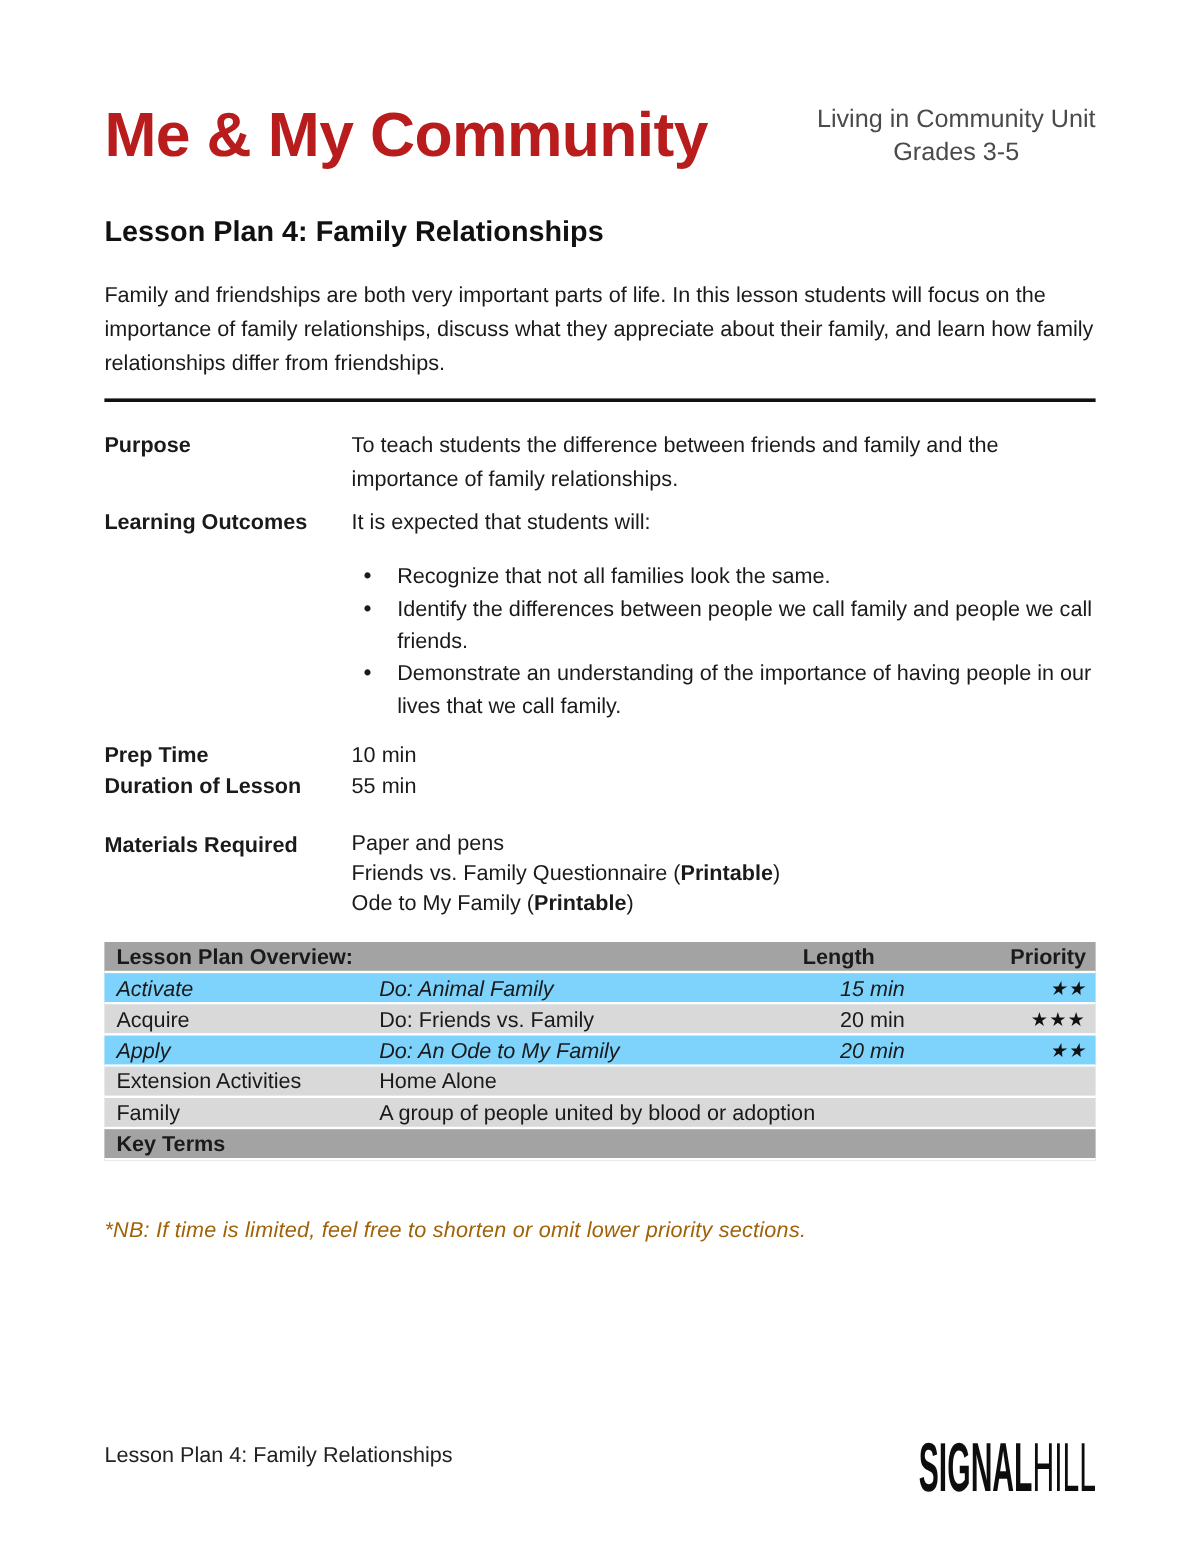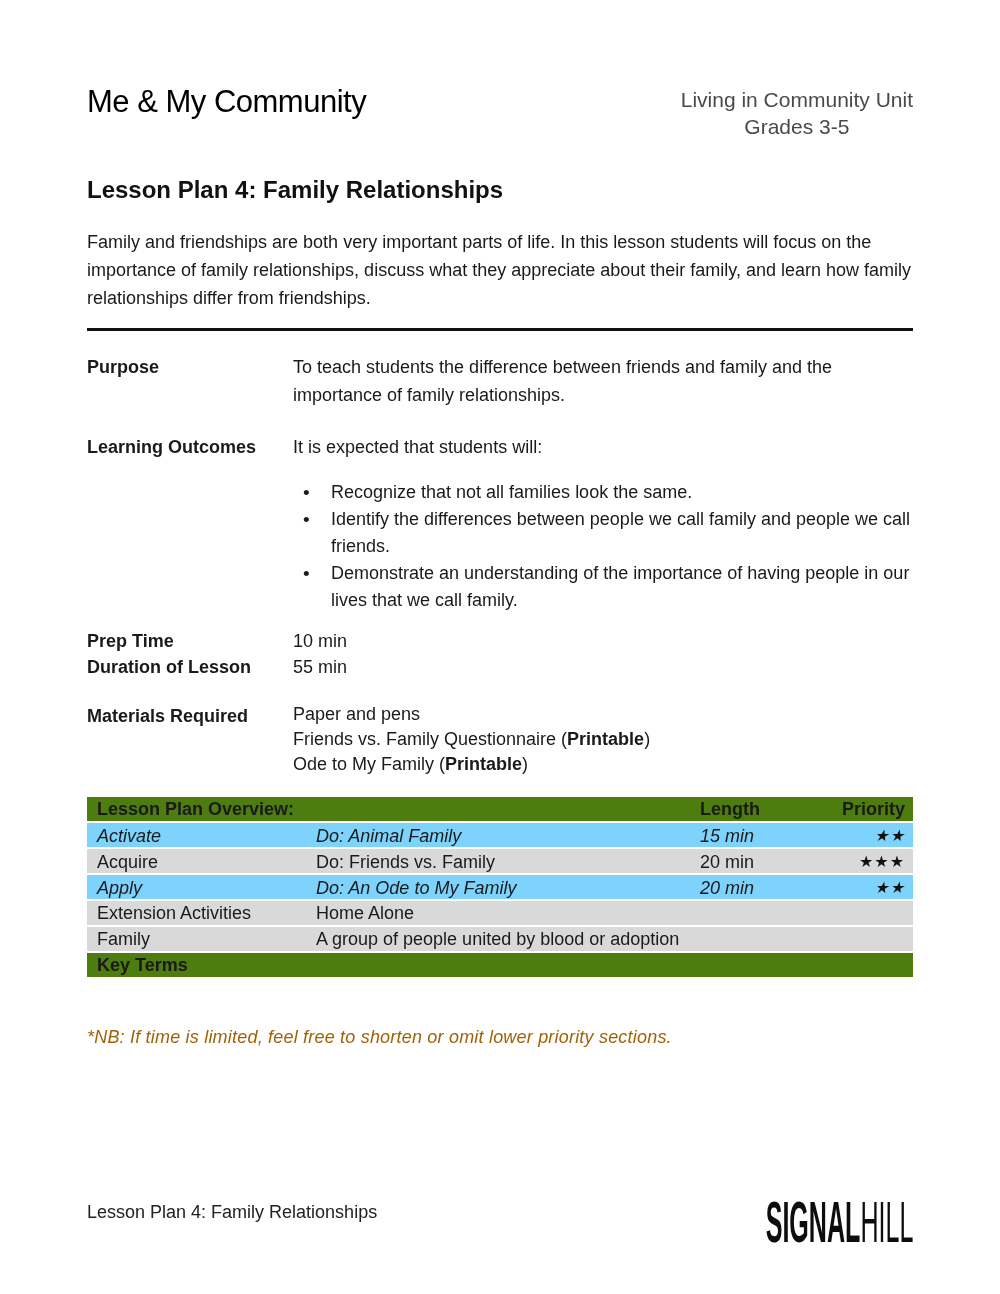--- a/index.html
+++ b/index.html
@@ -10,36 +10,36 @@
     background:#ffffff;
     box-sizing:border-box;
     padding:84px 87px 0 87px;
     font-family:"Liberation Sans", sans-serif;
     color:#1a1a1a;
     overflow:hidden;
   }
 
   
   .header { display:flex; justify-content:space-between; align-items:flex-start; }
-  .doc-title { font-size:31px; font-weight:normal; letter-spacing:-0.5px; line-height:1.15; color:#000000; }
+  .doc-title { font-size:52px; font-weight:bold; letter-spacing:-0.5px; line-height:1.15; color:#b91c1c; }
   .unit-info { text-align:center; font-size:21px; color:#4a4a4a; line-height:27px; margin-top:2px; font-weight:normal; }
 
   .lesson-heading { font-size:24px; font-weight:bold; margin-top:36px; color:#111; }
 
   .intro { font-size:18px; line-height:28px; margin-top:24px; }
 
   .rule { height:3px; background:#111; margin-top:16px; }
 
   
   .details { margin-top:22px; }
   .info-row { display:flex; font-size:18px; }
   .info-label { width:206px; flex-shrink:0; font-weight:bold; line-height:28px; }
   .info-content { line-height:28px; }
 
-  .row-outcomes { margin-top:24px; }
+  .row-outcomes { margin-top:8px; }
   .outcome-list { list-style:none; margin:18px 0 0 0; padding:0; }
   .outcome-list li { position:relative; padding-left:38px; line-height:27px; }
   .outcome-list li::before { content:"•"; position:absolute; left:10px; font-size:19px; }
 
   .row-times { margin-top:14px; }
   .time-line { display:flex; font-size:18px; line-height:26px; }
   .time-label { width:206px; flex-shrink:0; font-weight:bold; }
 
   .row-materials { margin-top:22px; }
   .materials-content { line-height:25px; }
@@ -51,21 +51,21 @@
     grid-template-columns:229px 1fr 110px 103px;
     height:26px; line-height:24px;
     align-items:center;
     border-bottom:2px solid #fff;
     box-sizing:border-box;
   }
   .ov-row .c1 { padding-left:10px; }
   .ov-row .c3 { }
   .ov-row .c4 { text-align:right; padding-right:8px; }
   .c4 .stars { font-size:16px; letter-spacing:1px; color:#111; }
-  .row-dark  { background:#4d7c0f; }
+  .row-dark  { background:#a3a3a3;gap:31px; }
   .row-light { background:#d9d9d9; }
   .row-white { background:#7dd3fc;font-style:italic; }
   .ov-header { font-weight:bold; }
   .ov-header .c1 { grid-column:1 / 3; }
   .bold { font-weight:bold; }
 
   .nb-note { margin-top:48px; font-size:18px; font-style:italic; color:#a16207; letter-spacing:0.2px; }
 
   
   .footer {

